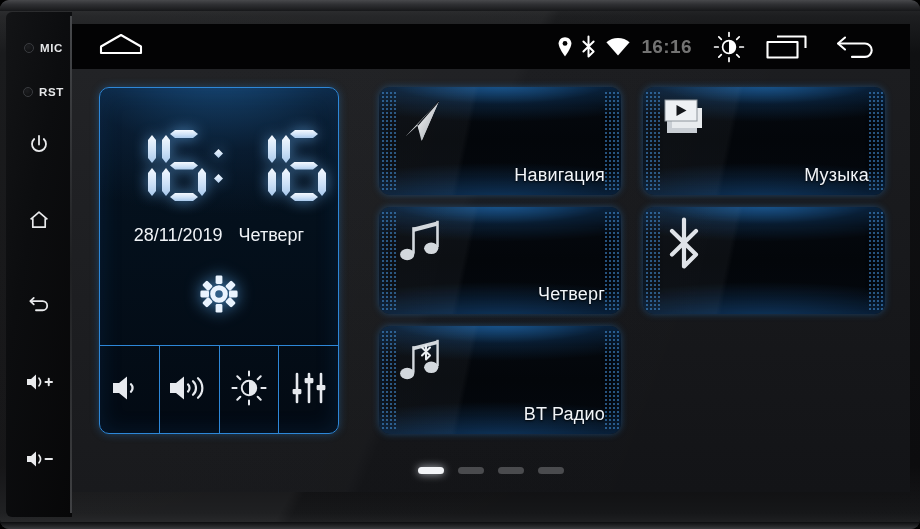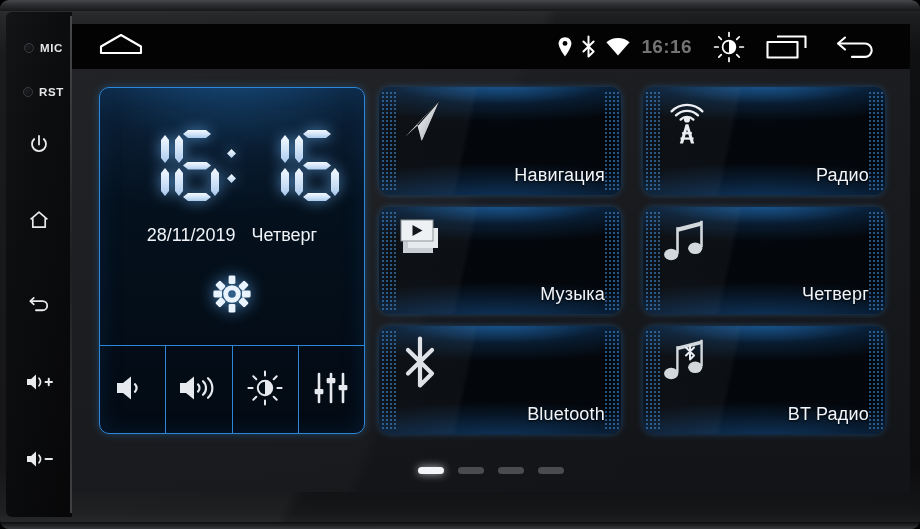--- a/index.html
+++ b/index.html
@@ -119,21 +119,21 @@
     background:
       linear-gradient(112deg, rgba(255,255,255,0.028) 0%, rgba(255,255,255,0.022) 44%,
                       rgba(255,255,255,0.004) 45.5%, rgba(255,255,255,0.0) 100%),
       linear-gradient(180deg, #1c1d20 0%, #17181b 55%, #131417 100%);
   }
 
   
   #clock-widget {
     position: absolute;
     left: 27px; top: 18px;
-    width: 266px; height: 347px;
+    width: 240px; height: 347px;
     border-radius: 10px;
     border: 1px solid #2d87d8;
     background:
       radial-gradient(ellipse 150% 62% at 50% -8%, rgba(36,110,178,0.62) 0%, rgba(18,52,90,0.30) 42%, rgba(6,14,26,0.0) 72%),
       linear-gradient(180deg, #061321 0%, #04101c 40%, #030a13 100%);
     box-shadow: 0 0 9px rgba(40,130,210,0.40), inset 0 0 22px rgba(25,90,160,0.20);
     overflow: hidden;
   }
   #clock-face {
     position: absolute; left: 0; top: 0; right: 0;
@@ -545,41 +545,20 @@
                 <path fill="#070b11" d="M41.2 6 L21.4 29.2 L24.6 42.5 Z" opacity="0.0"></path>
                 <path fill="url(#gNav)" d="M42 5 L25.2 44 L20.6 29.4 Z"></path>
                 <path fill="#05090f" d="M39.6 8.2 L25.6 40.5 L22.6 29.6 Z" opacity="0.0"></path>
                 <path stroke="#05090f" stroke-width="1.1" d="M42 5 L20.6 29.4"></path>
               </svg>
             </div>
             <div class="tile-label">Навигация</div>
           </div>
         </div>
 
-        <div class="tile">
-          <div class="tile-inner">
-            <div class="tile-icon">
-              <svg width="52" height="52" viewBox="0 0 52 52" fill="none">
-                <g stroke="#eceef1" stroke-width="2.3" stroke-linecap="round">
-                  <path d="M19.6 23.6 A 9 9 0 0 1 32.4 23.6"></path>
-                  <path d="M15.0 19.4 A 15.4 15.4 0 0 1 37.0 19.4"></path>
-                  <path d="M10.6 15.4 A 21.6 21.6 0 0 1 41.4 15.4"></path>
-                </g>
-                <circle cx="26" cy="23.4" r="3.1" fill="#eceef1"></circle>
-                <g fill="#eceef1">
-                  <path d="M24.6 28.5 L27.4 28.5 L33.2 47.4 L29.9 47.4 Z"></path>
-                  <path d="M27.4 28.5 L24.6 28.5 L18.8 47.4 L22.1 47.4 Z"></path>
-                  <rect x="21.1" y="36.1" width="9.8" height="2.3"></rect>
-                  <rect x="19.5" y="41.4" width="13" height="2.3"></rect>
-                </g>
-              </svg>
-            </div>
-            <div class="tile-label">Радио</div>
-          </div>
-        </div>
 
         <div class="tile">
           <div class="tile-inner">
             <div class="tile-icon">
               <svg width="54" height="46" viewBox="0 0 54 46">
                 <rect x="6" y="17" width="30" height="20" fill="#c9ced4"></rect>
                 <rect x="11" y="12" width="30" height="20" fill="#e8ebee"></rect>
                 <rect x="4" y="4" width="32" height="21" fill="#eef1f4" stroke="#8e959c" stroke-width="1"></rect>
                 <path d="M15.5 9 L15.5 20 L25.5 14.5 Z" fill="#14171b"></path>
               </svg>
@@ -605,21 +584,20 @@
           </div>
         </div>
 
         <div class="tile">
           <div class="tile-inner">
             <div class="tile-icon">
               <svg width="46" height="54" viewBox="0 0 46 54" fill="none">
                 <path d="M23 3.5 L23 50.5 L35 38.5 L11 15 M11 38.5 L35 15" stroke="#dfe3e8" stroke-width="4.2" stroke-linejoin="round" stroke-linecap="round"></path>
               </svg>
             </div>
-            <div class="tile-label">Bluetooth</div>
           </div>
         </div>
 
         <div class="tile">
           <div class="tile-inner">
             <div class="tile-icon">
               <svg width="52" height="52" viewBox="0 0 52 52">
                 <g fill="#d3d8dd">
                   <path d="M16.5 11.5 L41 5.2 L41 9.0 L16.5 15.3 Z"></path>
                   <rect x="15.2" y="11.2" width="2.4" height="26.5"></rect>

